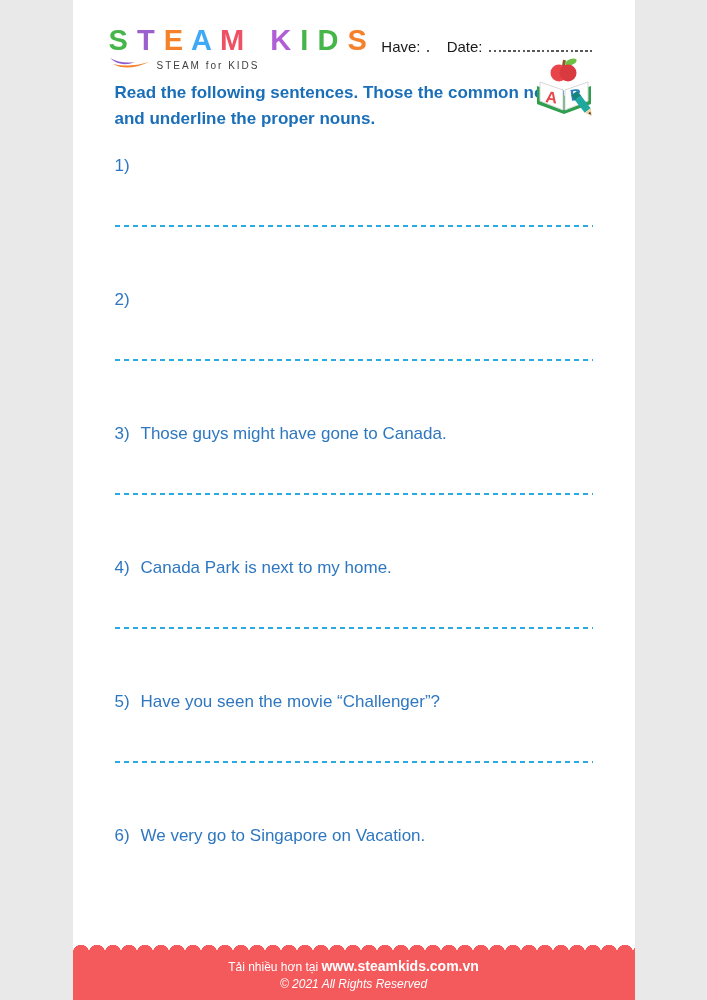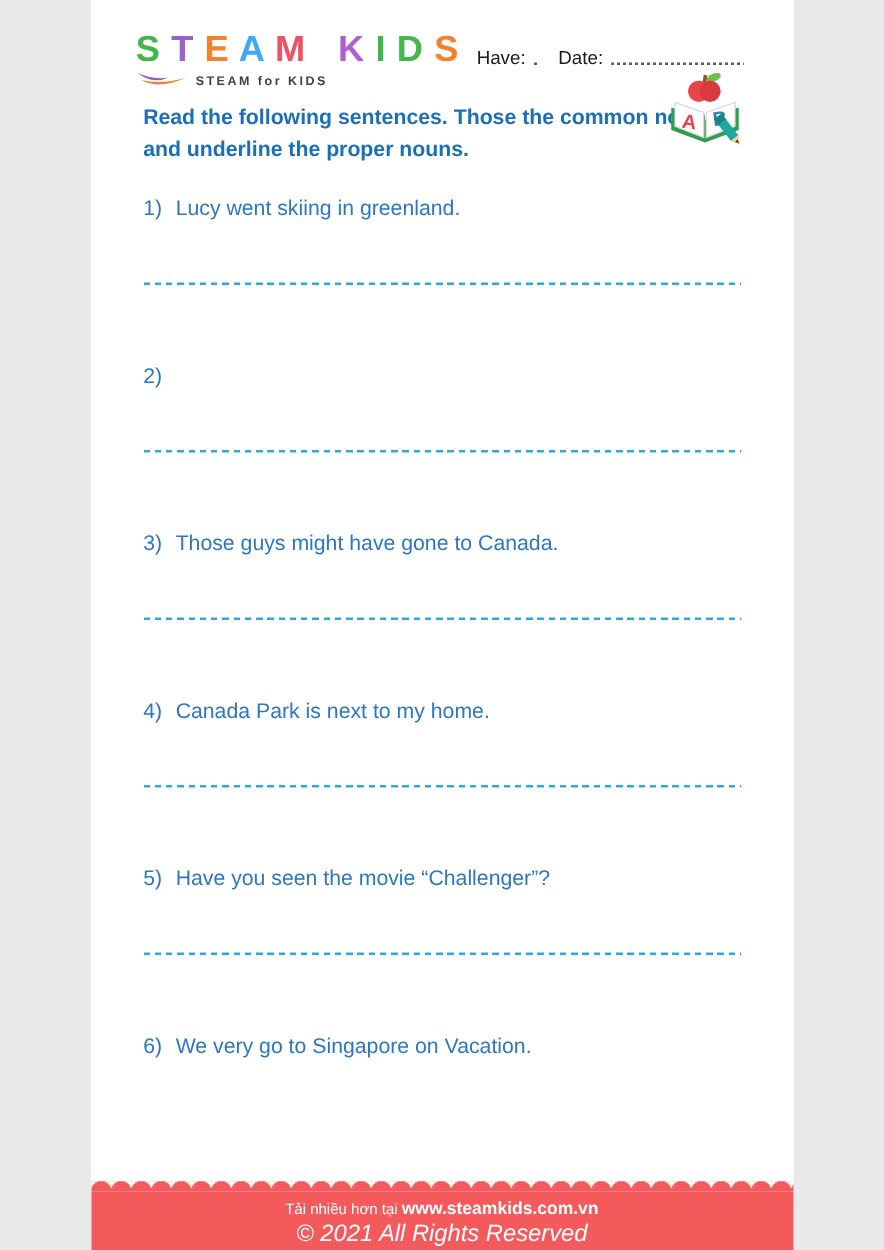--- a/index.html
+++ b/index.html
@@ -10,21 +10,21 @@
     background:#fff;
     overflow:hidden;
     font-family:"Liberation Sans",sans-serif;
   }
   
   .header{display:flex;align-items:flex-start;margin:26px 40px 0 36px;}
   .logo{flex:0 0 205px;cursor:pointer;}
   .logo-text{font-size:29px;font-weight:800;letter-spacing:0.5px;line-height:1;white-space:nowrap;}
   .logo-sub{display:flex;align-items:center;margin-top:1px;}
   .logo-sub svg{margin-right:4px;}
-  .logo-subtitle{font-size:10px;font-weight:700;letter-spacing:2px;color:#404040;}
+  .logo-subtitle{font-size:10px;font-weight:400;letter-spacing:2px;color:#404040;}
   .name-date{flex:1;display:flex;align-items:flex-end;margin-top:12px;padding-left:14px;font-size:15px;color:#1a1a1a;}
   .field-label{white-space:nowrap;margin-right:6px;}
   .dotline{height:2px;align-self:flex-end;margin-bottom:3px;
     background:repeating-linear-gradient(90deg,#595959 0 2.5px,transparent 2.5px 4.8px);}
   .name-line{flex:1;margin-right:16px;}
   .date-line{width:106px;}
   
   .title-row{display:flex;align-items:center;margin:10px 36px 0;}
   .title-icon{flex:0 0 auto;margin-right:7px;}
   .page-title{margin:0;font-size:26px;font-weight:800;letter-spacing:0.4px;
@@ -41,21 +41,21 @@
     background:repeating-linear-gradient(90deg,var(--divider_cyan,#29abe2) 0 5px,transparent 5px 9px);}
   
   .footer{position:absolute;left:0;right:0;bottom:0;}
   .footer-scallops{height:8px;
     background:radial-gradient(circle at 8px 8px,var(--footer_coral,#f4595c) 8px,transparent 8.4px);
     background-size:16px 8px;background-repeat:repeat-x;}
   .footer-band{height:47px;background:var(--footer_coral,#f4595c);
     color:#fff;text-align:center;padding-top:5px;box-sizing:border-box;}
   .footer-line1{font-size:12px;}
   .footer-url{font-size:14px;font-weight:700;}
-  .footer-line2{font-size:19px;font-style:italic;margin-top:3px;}
+  .footer-line2{font-size:12px;font-style:italic;margin-top:3px;}
 </style>
 </head>
 <body>
 
 <div class="page">
 
   <div class="header">
     <div class="logo">
       <div class="logo-text">
         
@@ -120,21 +120,20 @@
     </svg>
   </span>
 
   <p class="instructions">Read the following sentences. Those the common nouns and underline the proper nouns.</p>
 
   <div class="worksheet">
 
       <div class="sentence-item">
         <div class="sentence">
           <span class="sentence-number">1)</span>
-          <span class="sentence-text">Lucy went skiing in greenland.</span>
         </div>
         <div class="divider"></div>
       </div>
 
       <div class="sentence-item">
         <div class="sentence">
           <span class="sentence-number">2)</span>
         </div>
         <div class="divider"></div>
       </div>

